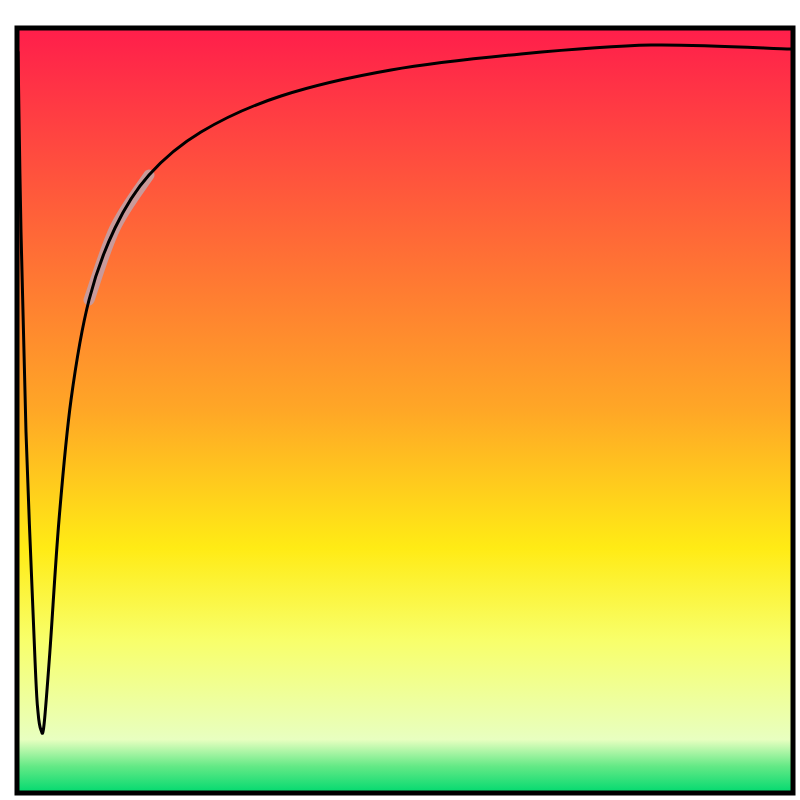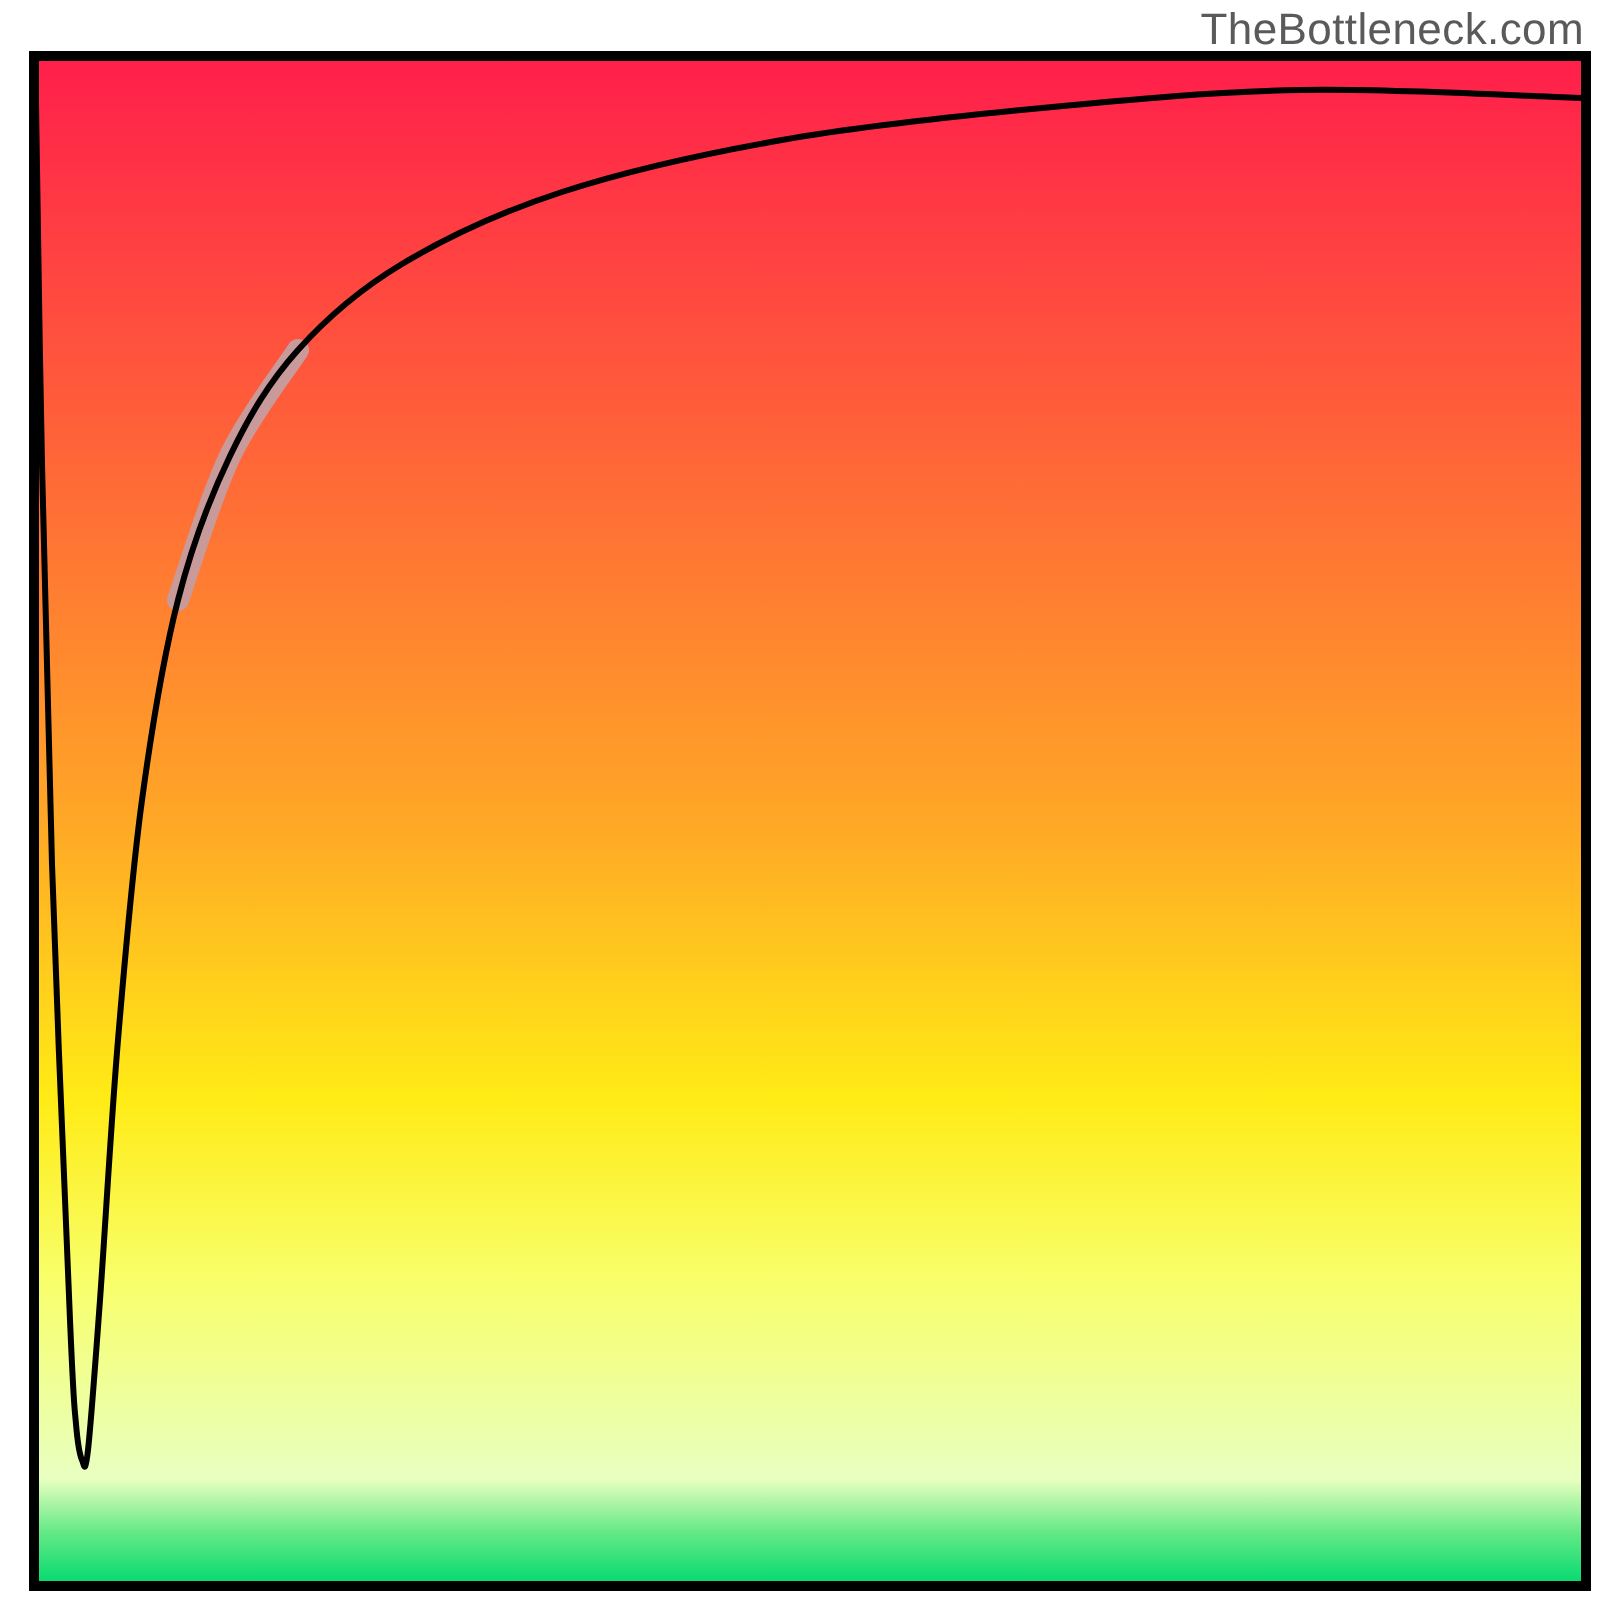--- a/index.html
+++ b/index.html
@@ -27,21 +27,20 @@
     user-select: none;
   }
   svg {
     display: block;
   }
 </style>
 </head>
 <body>
 
 <div class="chart-wrap">
-  <div class="attribution">TheBottleneck.com</div>
 
   <svg width="800" height="800" viewBox="0 0 800 800">
     <defs>
       <linearGradient id="bg-grad" x1="0" y1="0" x2="0" y2="1">
       <stop offset="0.00%" stop-color="#FF1E4B"></stop>
           <stop offset="50.00%" stop-color="#FFA726"></stop>
           <stop offset="68.00%" stop-color="#FFEB15"></stop>
           <stop offset="80.00%" stop-color="#F8FF6A"></stop>
           <stop offset="93.00%" stop-color="#E8FFC0"></stop>
           <stop offset="96.50%" stop-color="#64E986"></stop>

